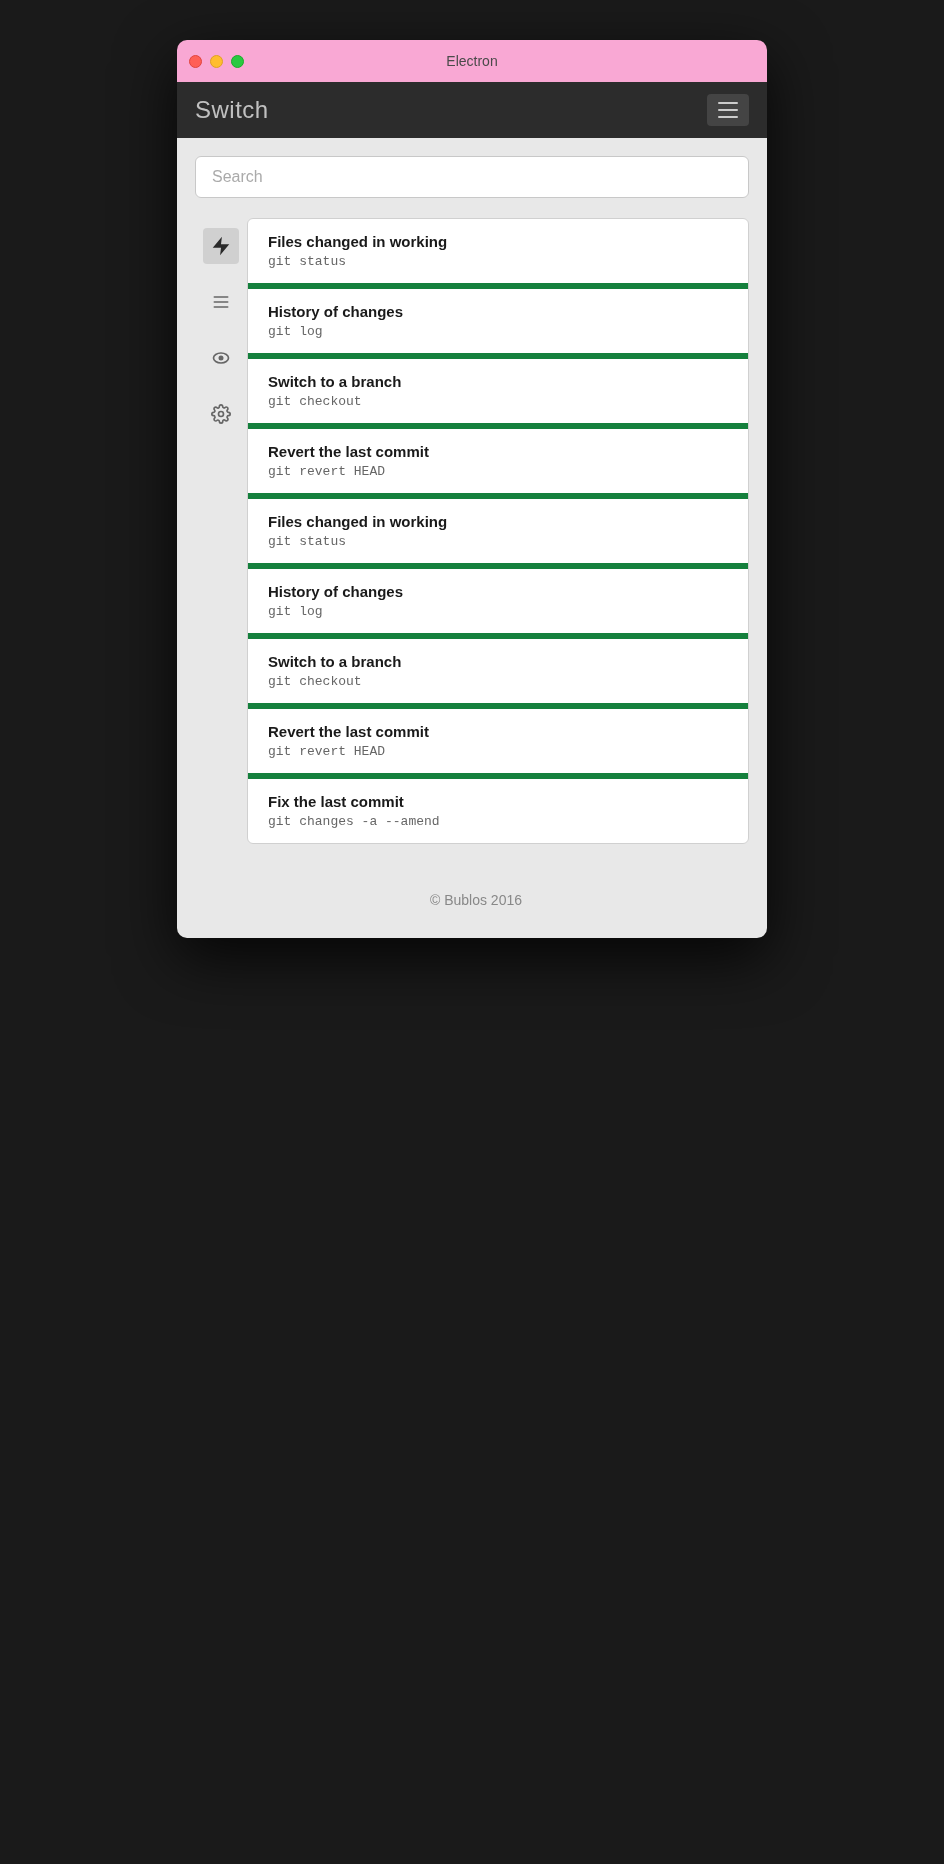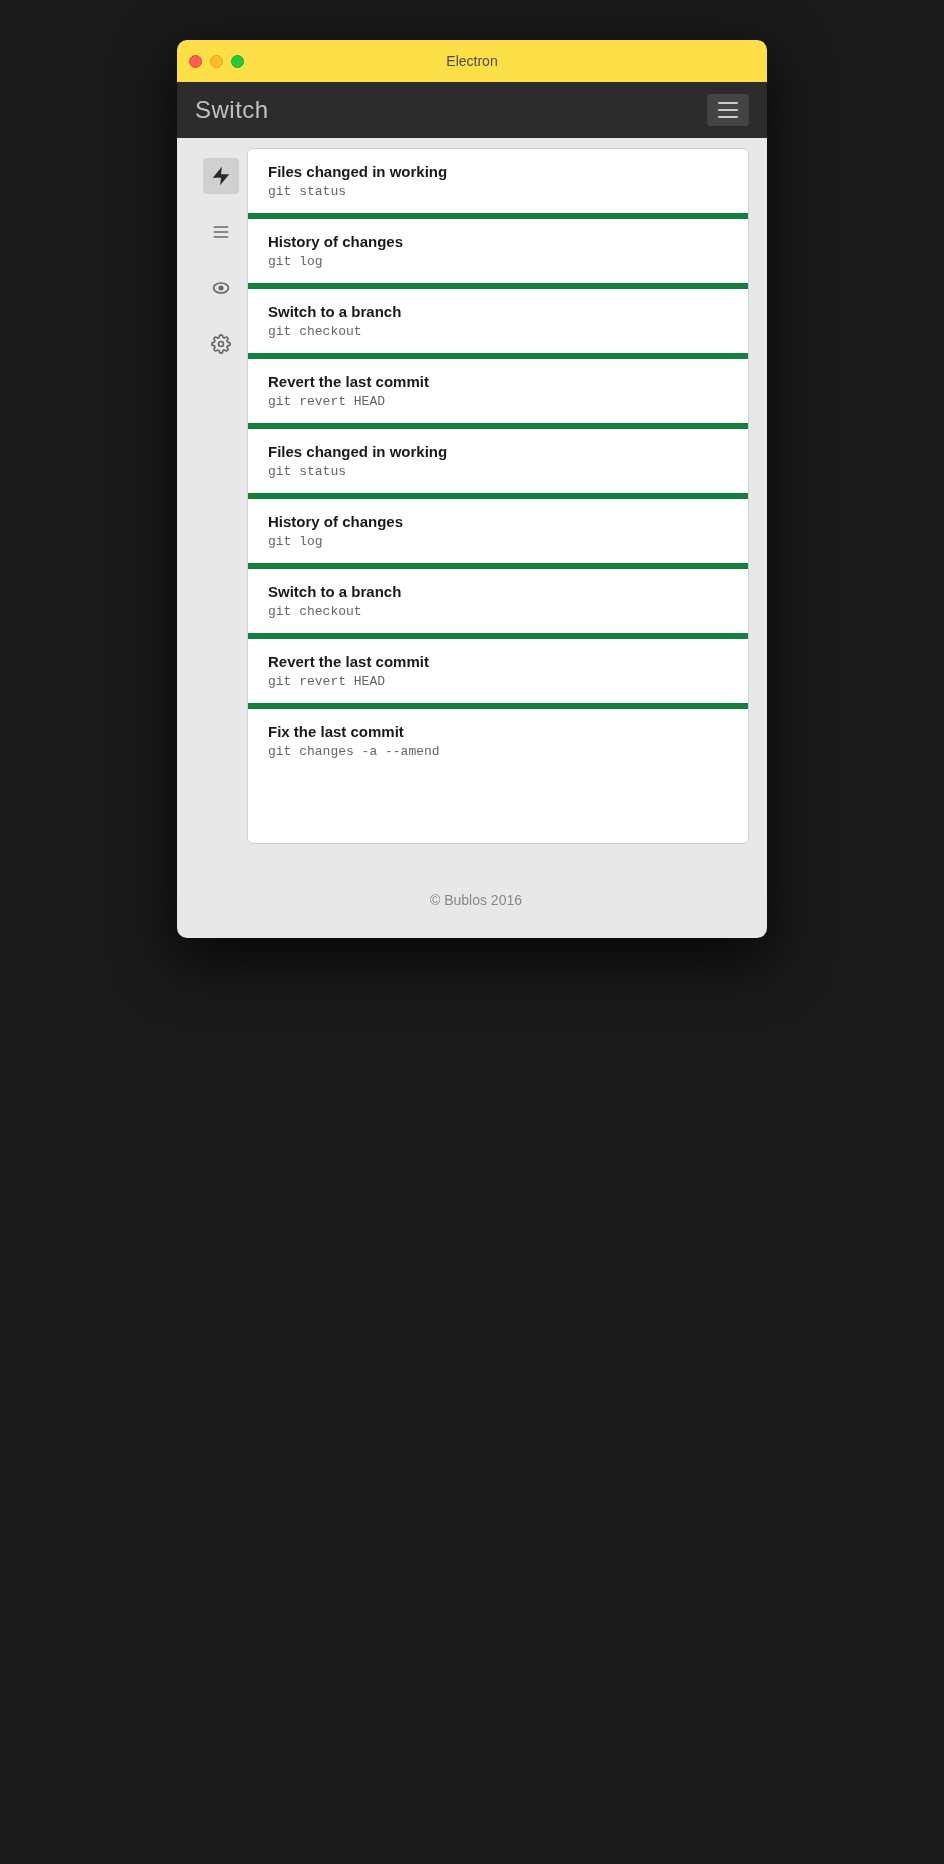--- a/index.html
+++ b/index.html
@@ -16,21 +16,21 @@
 
     .window {
       width: 590px;
       border-radius: 10px;
       overflow: hidden;
       box-shadow: 0 20px 60px rgba(0,0,0,0.8);
     }
 
     
     .titlebar {
-      background: #fde047;
+      background: #f9a8d4;
       height: 42px;
       display: flex;
       align-items: center;
       padding: 0 12px;
       position: relative;
     }
 
     .traffic-lights {
       display: flex;
       gap: 8px;
@@ -219,20 +219,23 @@
     <span class="app-title">Switch</span>
     <button class="menu-button">
       <span></span>
       <span></span>
       <span></span>
     </button>
   </div>
 
   <div class="app-body">
 
+    <div class="search-container">
+      <input type="text" class="search-input" placeholder="Search" style="">
+    </div>
 
     <div class="content-area">
 
       <div class="sidebar">
         <div class="sidebar-icon active">
           <svg width="22" height="22" viewBox="0 0 24 24" fill="#2a2a2a">
             <path d="M13 2L3 14h9l-1 8 10-12h-9z"></path>
           </svg>
         </div>
         <div class="sidebar-icon">

